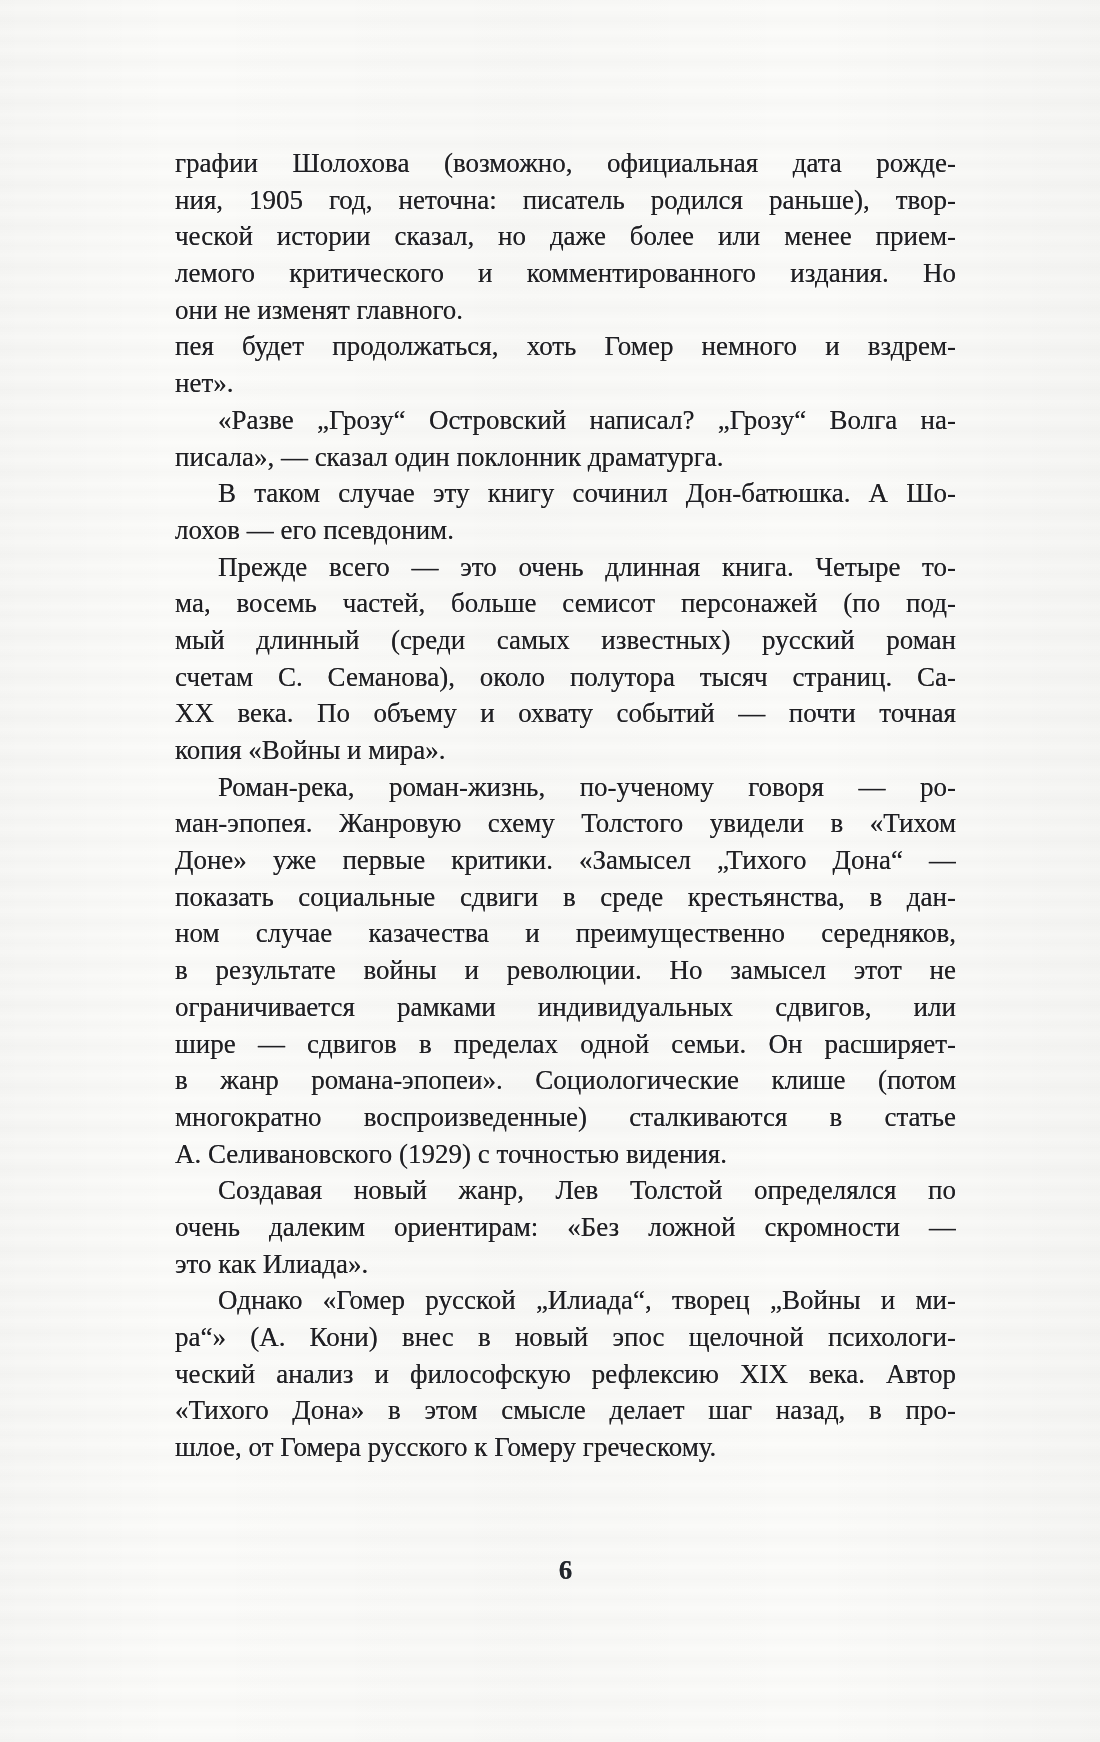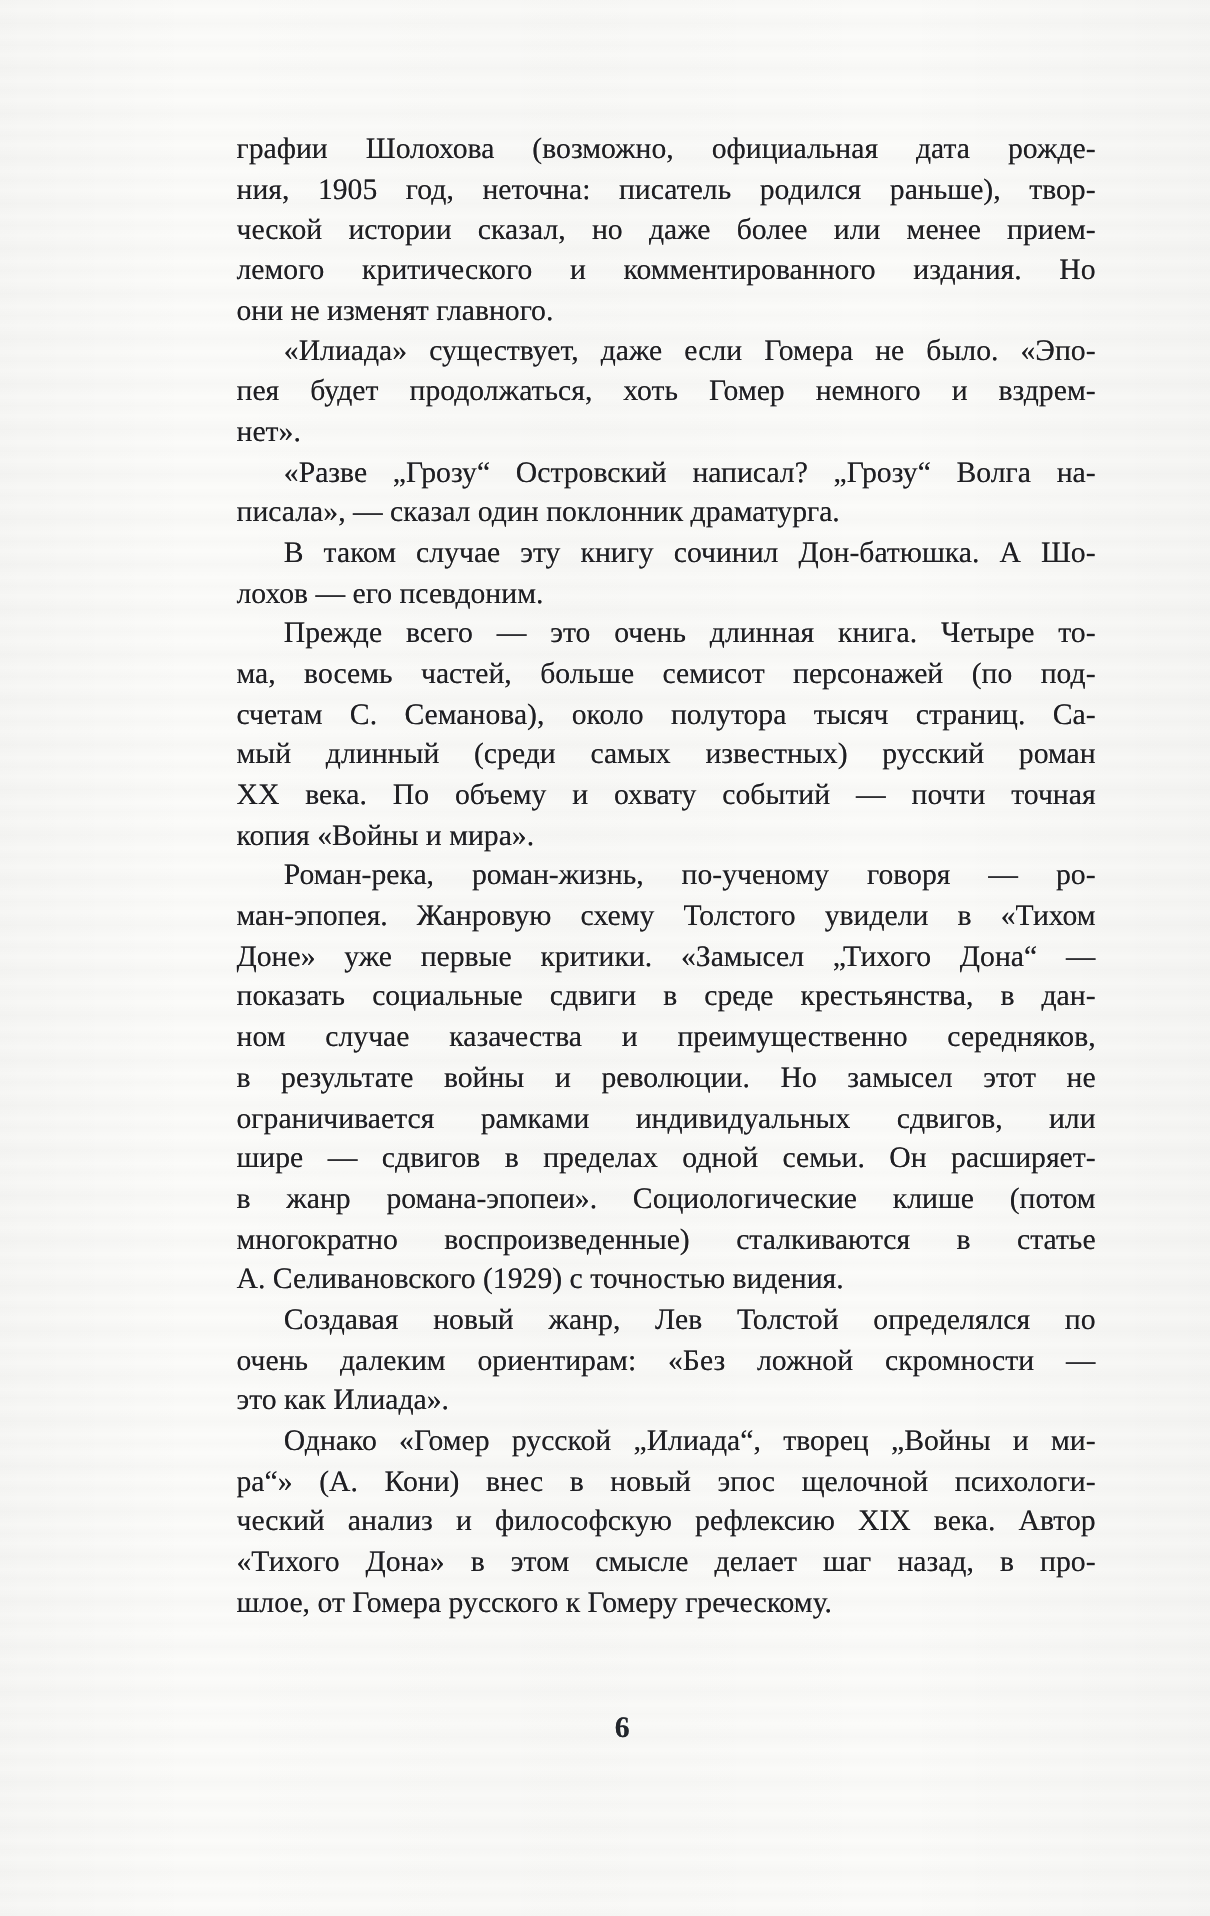--- a/index.html
+++ b/index.html
@@ -22,26 +22,25 @@
         rgba(0,0,0,0.010) 0px, rgba(0,0,0,0.000) 9px,
         rgba(0,0,0,0.014) 21px, rgba(0,0,0,0.000) 33px, rgba(0,0,0,0.010) 41px),
       linear-gradient(90deg,
         rgba(0,0,0,0.020) 0%, rgba(0,0,0,0.000) 16%,
         rgba(0,0,0,0.012) 48%, rgba(0,0,0,0.000) 74%, rgba(0,0,0,0.022) 100%),
       #fbfbf9;
   }
   .text-block {
     position: absolute;
     left: 175px;
-    top: 117px;
+    top: 145px;
     width: 781px;
     color: #1f1f23;
     font-size: 27px;
     text-shadow: 0 0 0.5px rgba(31,31,35,0.72);
-    margin-left: 40px;
   }
   .line {
     height: 36.7px;
     line-height: 36.7px;
     overflow: hidden;
     text-align: justify;
     text-align-last: justify;
   }
   
   .line.just::after {
@@ -72,31 +71,30 @@
 </head>
 <body>
 
 <div class="paper">
   <div class="text-block" id="text-block">
       <div class="line just"><span>графии Шолохова (возможно, официальная дата рожде-</span></div>
       <div class="line just"><span>ния, 1905 год, неточна: писатель родился раньше), твор-</span></div>
       <div class="line just"><span>ческой истории сказал, но даже более или менее прием-</span></div>
       <div class="line just"><span>лемого критического и комментированного издания. Но</span></div>
       <div class="line left"><span>они не изменят главного.</span></div>
-      <div class="line just indent"><span>«Илиада» существует, даже если Гомера не было. «Эпо-</span></div>
       <div class="line just"><span>пея будет продолжаться, хоть Гомер немного и вздрем-</span></div>
       <div class="line left"><span>нет».</span></div>
       <div class="line just indent"><span>«Разве „Грозу“ Островский написал? „Грозу“ Волга на-</span></div>
       <div class="line left"><span>писала», — сказал один поклонник драматурга.</span></div>
       <div class="line just indent"><span>В таком случае эту книгу сочинил Дон-батюшка. А Шо-</span></div>
       <div class="line left"><span>лохов — его псевдоним.</span></div>
       <div class="line just indent"><span>Прежде всего — это очень длинная книга. Четыре то-</span></div>
       <div class="line just"><span>ма, восемь частей, больше семисот персонажей (по под-</span></div>
+      <div class="line just"><span>мый длинный (среди самых известных) русский роман</span></div>
       <div class="line just"><span>счетам С. Семанова), около полутора тысяч страниц. Са-</span></div>
-      <div class="line just"><span>мый длинный (среди самых известных) русский роман</span></div>
       <div class="line just"><span>XX века. По объему и охвату событий — почти точная</span></div>
       <div class="line left"><span>копия «Войны и мира».</span></div>
       <div class="line just indent"><span>Роман-река, роман-жизнь, по-ученому говоря — ро-</span></div>
       <div class="line just"><span>ман-эпопея. Жанровую схему Толстого увидели в «Тихом</span></div>
       <div class="line just"><span>Доне» уже первые критики. «Замысел „Тихого Дона“ —</span></div>
       <div class="line just"><span>показать социальные сдвиги в среде крестьянства, в дан-</span></div>
       <div class="line just"><span>ном случае казачества и преимущественно середняков,</span></div>
       <div class="line just"><span>в результате войны и революции. Но замысел этот не</span></div>
       <div class="line just"><span>ограничивается рамками индивидуальных сдвигов, или</span></div>
       <div class="line just"><span>шире — сдвигов в пределах одной семьи. Он расширяет-</span></div>

